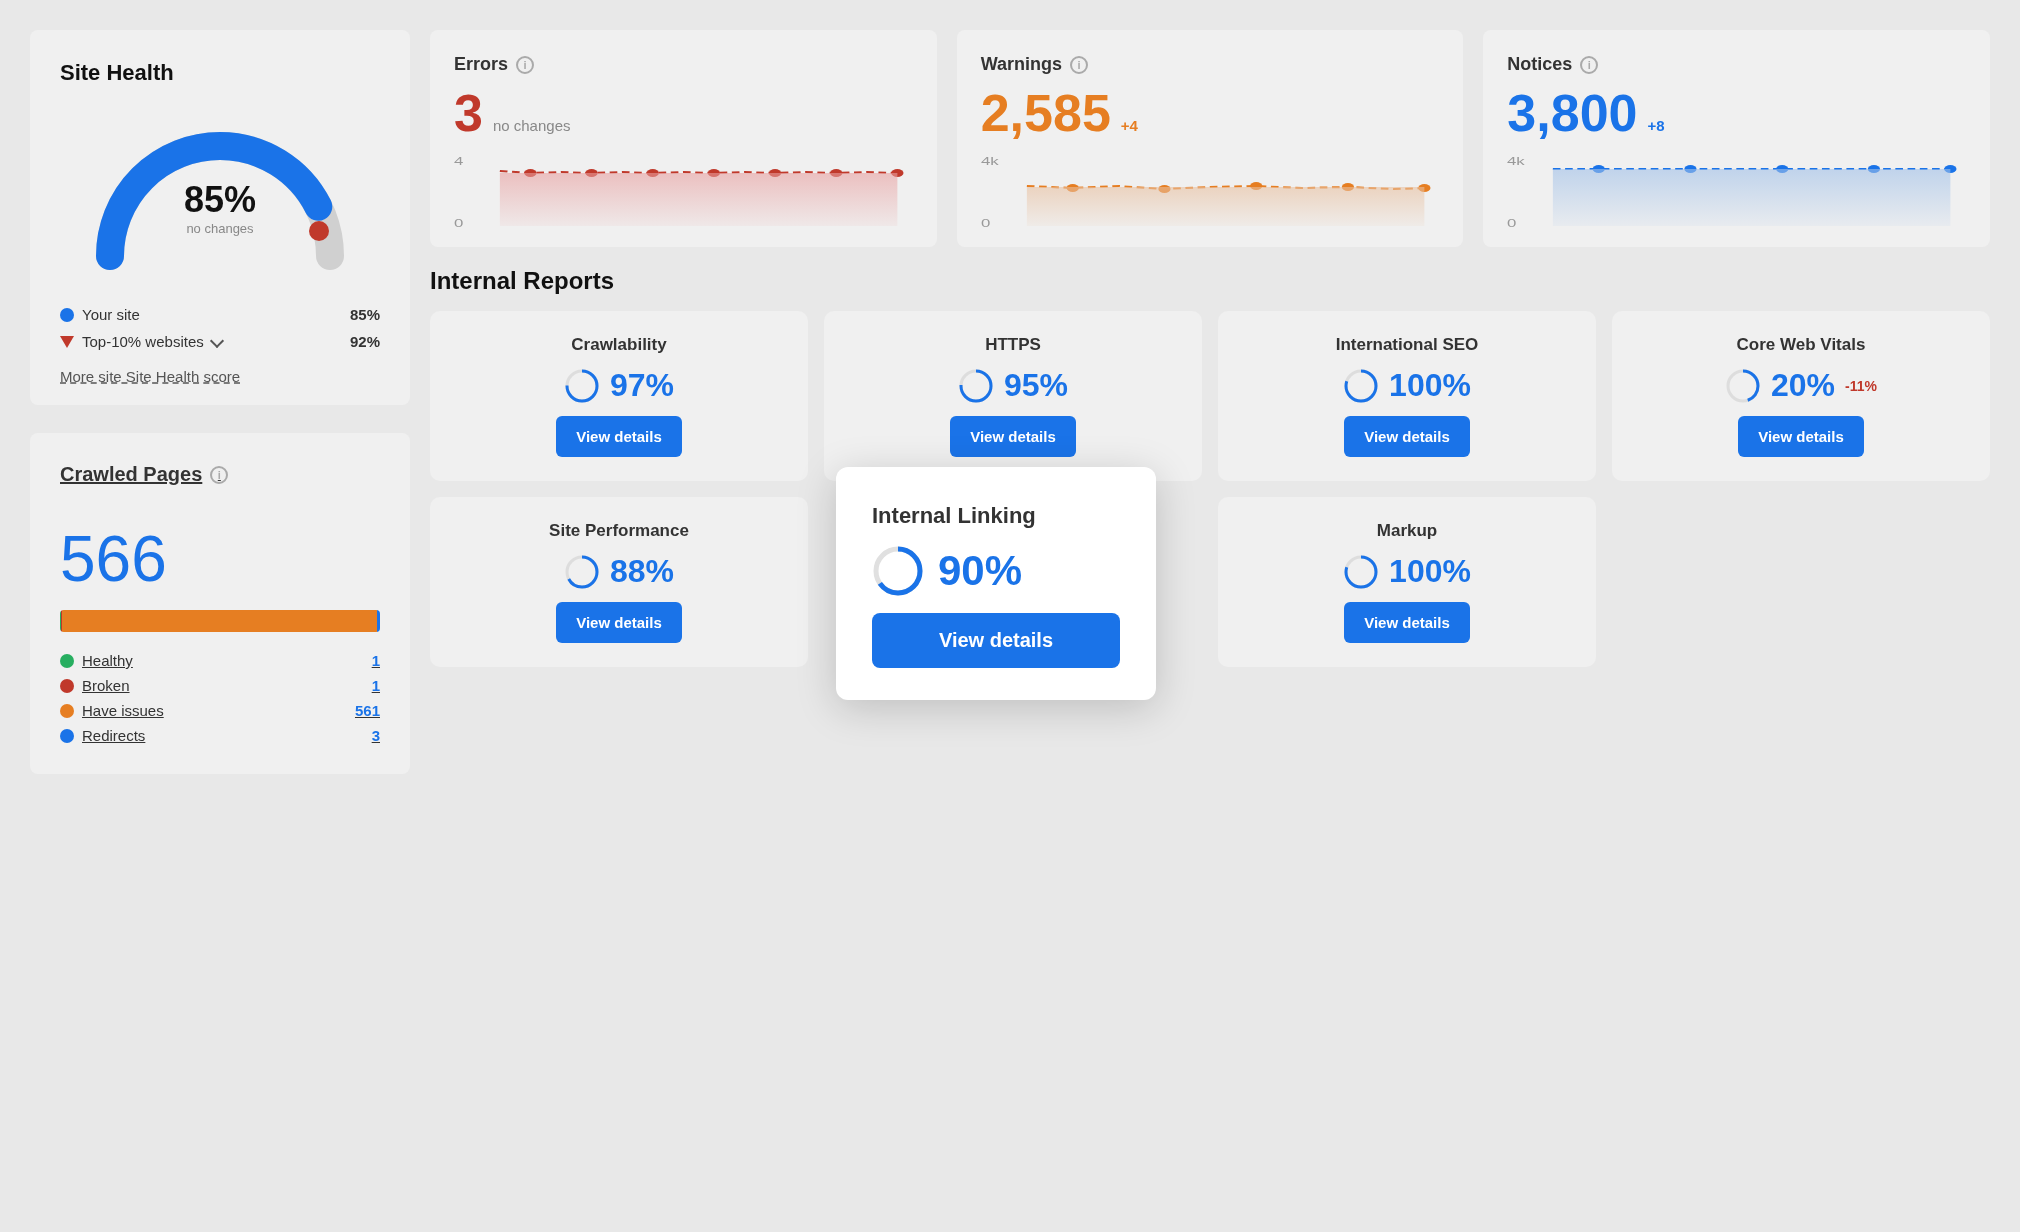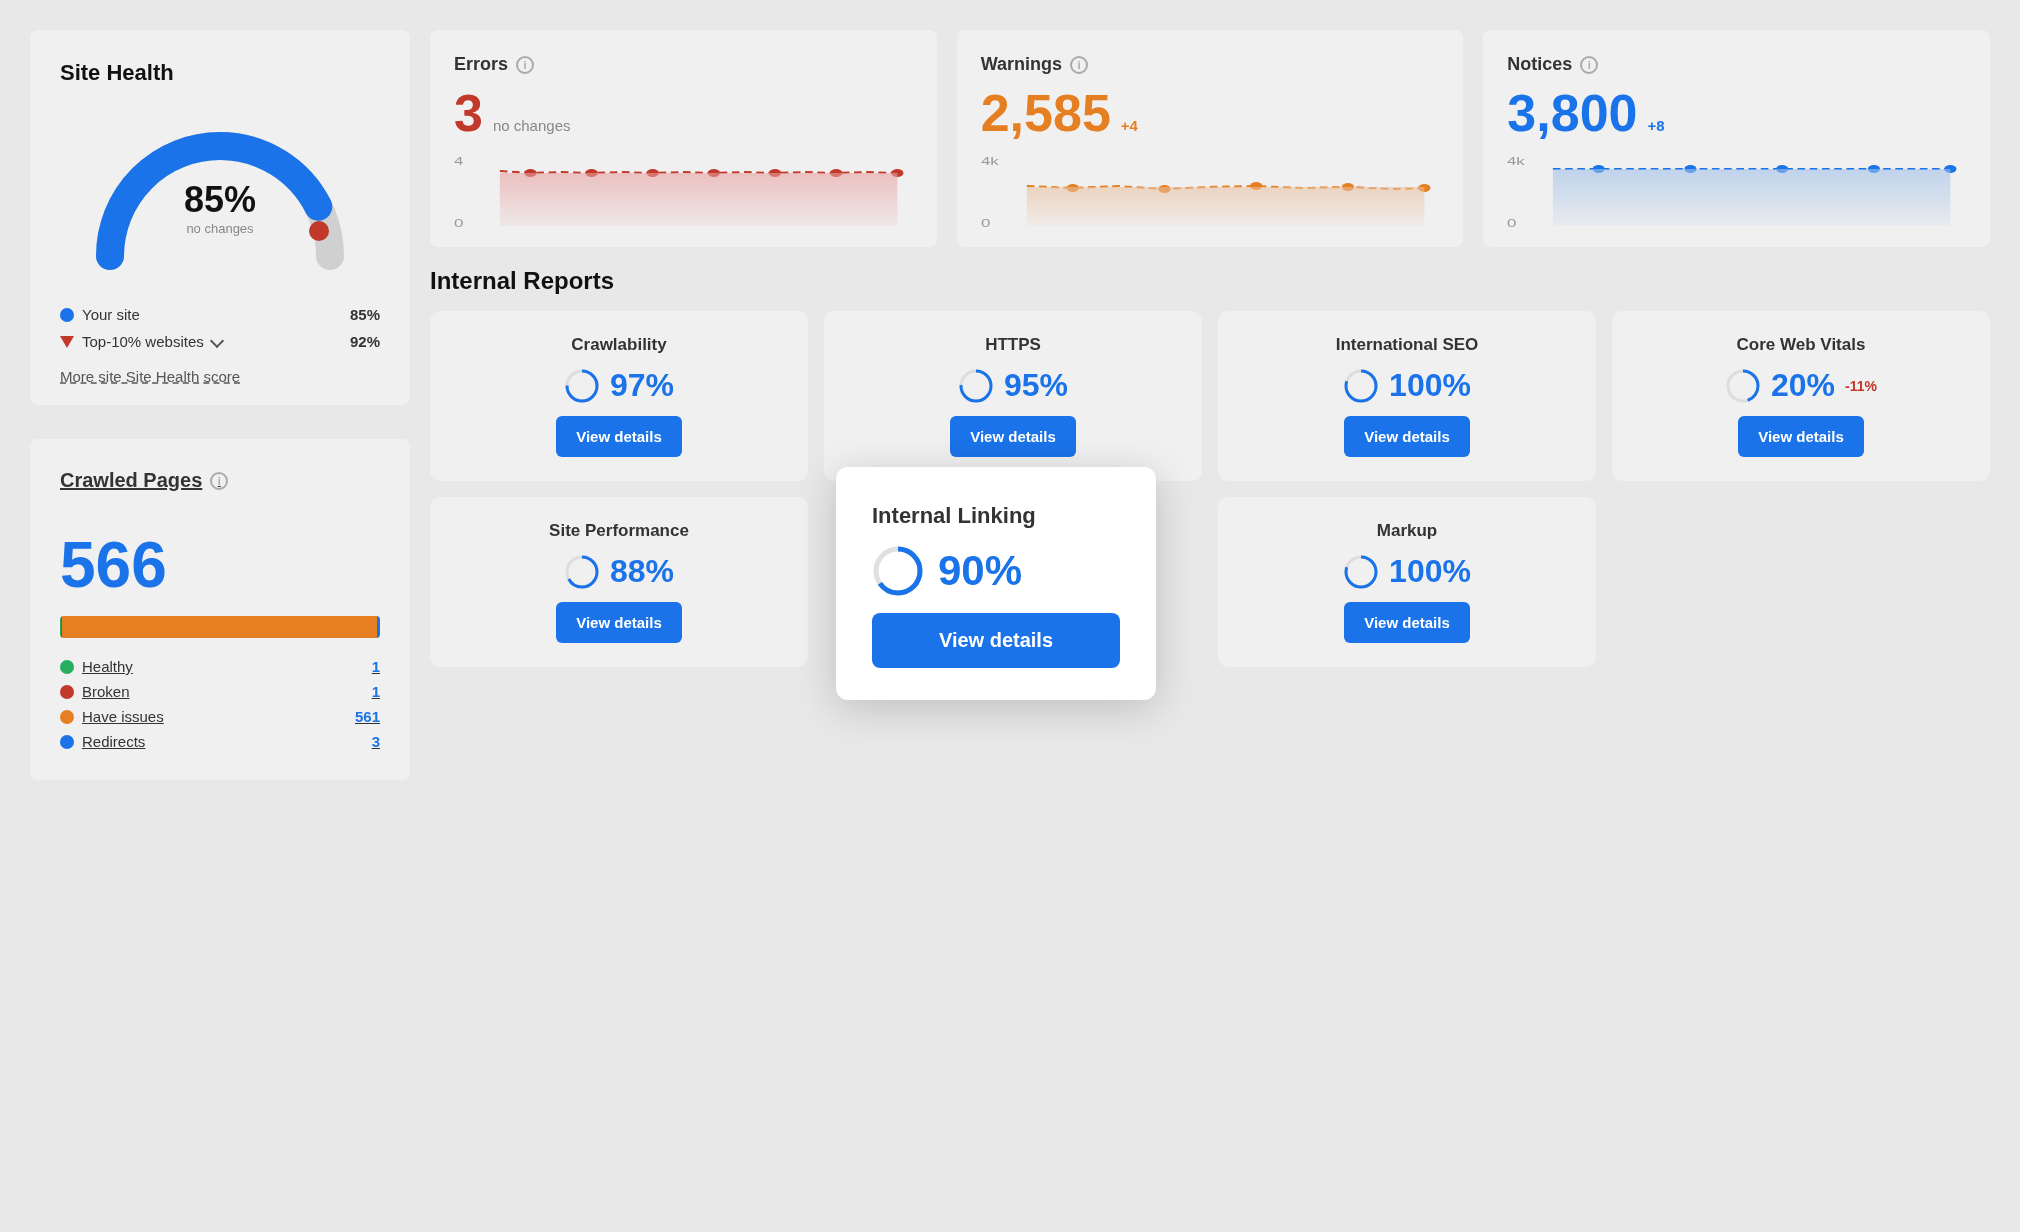--- a/index.html
+++ b/index.html
@@ -15,21 +15,21 @@
       min-height: 1232px;
       padding: 30px;
       gap: 20px;
     }
     
     .left-panel {
       width: 380px;
       flex-shrink: 0;
       display: flex;
       flex-direction: column;
-      gap: 14px;
+      gap: 8px;
     }
     .site-health-card {
       background: #f0f0f0;
       border-radius: 8px;
       padding: 30px 30px 20px 30px;
       margin-bottom: 20px;
     }
     .card-title {
       font-size: 22px;
       font-weight: 700;
@@ -128,21 +128,21 @@
       height: 18px;
       border-radius: 50%;
       border: 2px solid #aaa;
       color: #aaa;
       font-size: 11px;
       font-weight: 700;
       cursor: pointer;
     }
     .crawled-number {
       font-size: 64px;
-      font-weight: 700;
+      font-weight: 400;
       color: #1a73e8;
       margin-bottom: 14px;
       margin-top: 36px;
     }
     .progress-bar-container {
       height: 22px;
       background: #ddd;
       border-radius: 4px;
       overflow: hidden;
       display: flex;

